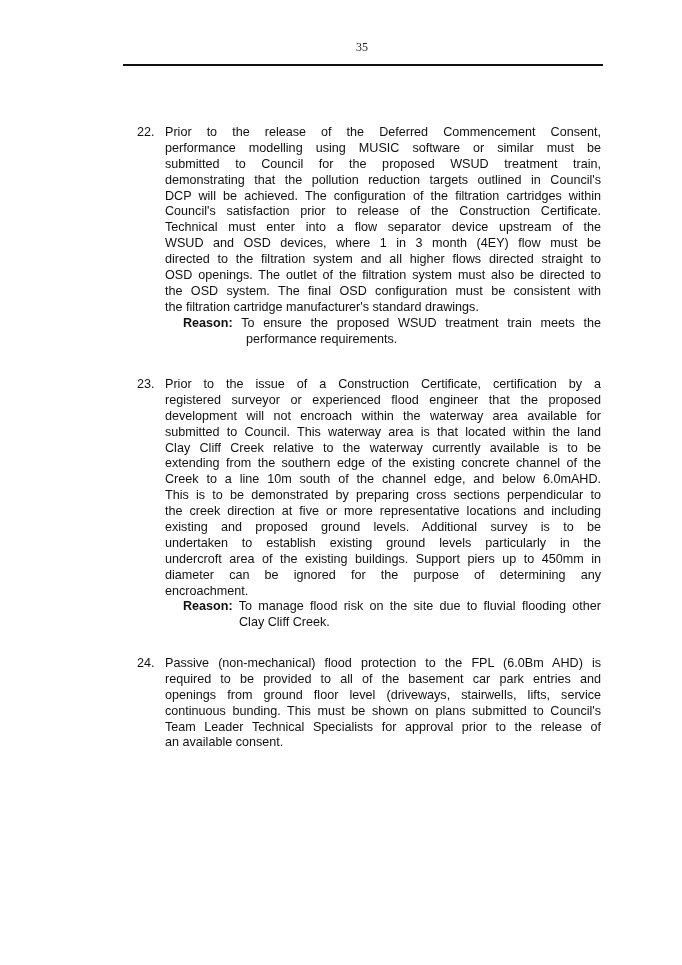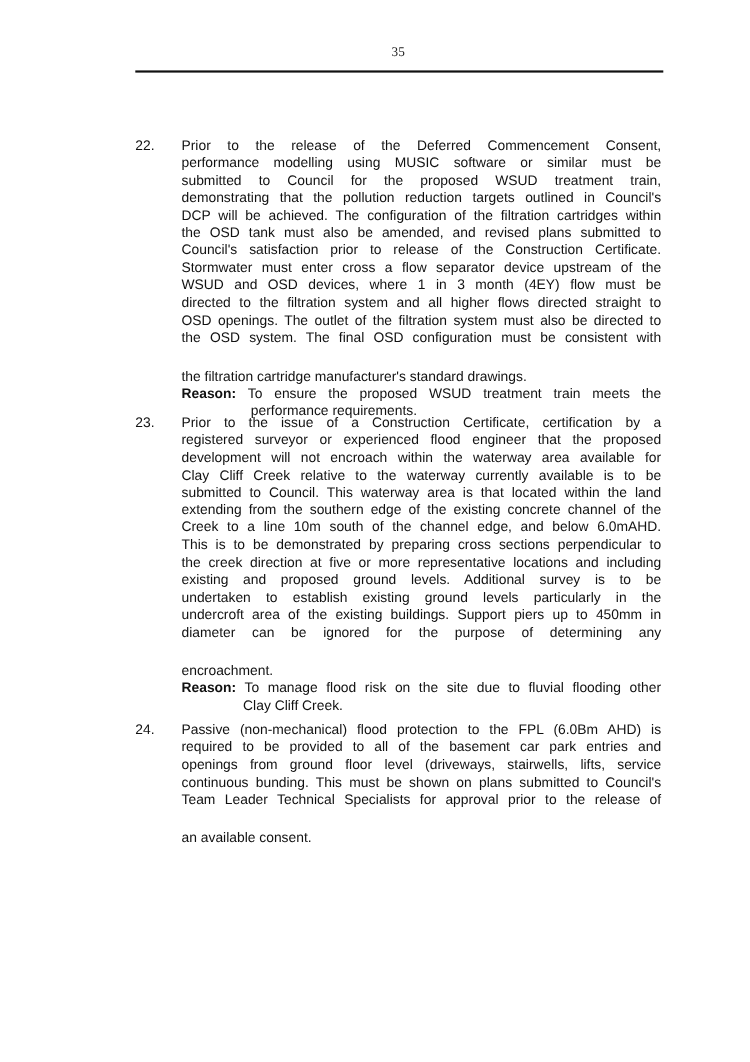--- a/index.html
+++ b/index.html
@@ -2,65 +2,64 @@
 <html><head>
 <meta charset="utf-8">
 <style>
   html, body { margin:0; padding:0; background:#ffffff; }
   body { width:682px; height:965px; position:relative; overflow:hidden;
          font-family:"Liberation Sans", sans-serif; color:#111; }
   .page-number { position:absolute; top:40px; left:0; width:724px; text-align:center;
                  font-family:"Liberation Serif", serif; font-size:12px; color:#222; }
   .header-rule { position:absolute; top:64px; left:123px; width:480px; height:2px; background:#111; }
   .condition { position:absolute; left:123px; width:480px; font-size:12.6px; line-height:15.9px; }
-  .cond-num { position:absolute; left:0; top:0; width:40px; }
+  .cond-num { position:absolute; left:14px; top:0; width:40px; }
   .cond-body { position:absolute; left:42px; width:436px; }
   .line { display:block; white-space:nowrap; text-align:justify; text-align-last:justify; height:15.9px; }
-  .line.last { text-align-last:left;margin-top:19px; }
-  .reason { position:relative; }
+  .line.last { text-align-last:left; }
+  .reason { position:relative;margin-left:18px; }
   .reason-label { font-weight:bold; }
   .reason-cont { display:block; white-space:nowrap; height:15.9px; }
 </style>
 </head>
 <body>
 
 <div class="page-number">35</div>
 <div class="header-rule"></div>
 
 <div class="condition" style="top:125px;">
   <span class="cond-num">22.</span>
   <div class="cond-body">
     <span class="line">Prior to the release of the Deferred Commencement Consent,</span>
     <span class="line">performance modelling using MUSIC software or similar must be</span>
     <span class="line">submitted to Council for the proposed WSUD treatment train,</span>
     <span class="line">demonstrating that the pollution reduction targets outlined in Council's</span>
     <span class="line">DCP will be achieved. The configuration of the filtration cartridges within</span>
-    <span class="line">the OSD tank must also be amended, and revised plans submitted to</span>
     <span class="line">Council's satisfaction prior to release of the Construction Certificate.</span>
-    <span class="line">Stormwater must enter cross a flow separator device upstream of the</span>
+    <span class="line">Technical must enter into a flow separator device upstream of the</span>
     <span class="line">WSUD and OSD devices, where 1 in 3 month (4EY) flow must be</span>
     <span class="line">directed to the filtration system and all higher flows directed straight to</span>
     <span class="line">OSD openings. The outlet of the filtration system must also be directed to</span>
     <span class="line">the OSD system. The final OSD configuration must be consistent with</span>
     <span class="line last">the filtration cartridge manufacturer's standard drawings.</span>
     <div class="reason">
       <span class="line"><span class="reason-label">Reason:</span> <span>To ensure the proposed WSUD treatment train meets the</span></span>
       <span class="reason-cont" style="padding-left:63px;">performance requirements.</span>
     </div>
   </div>
 </div>
 
 <div class="condition" style="top:377px;">
   <span class="cond-num">23.</span>
   <div class="cond-body">
     <span class="line">Prior to the issue of a Construction Certificate, certification by a</span>
     <span class="line">registered surveyor or experienced flood engineer that the proposed</span>
     <span class="line">development will not encroach within the waterway area available for</span>
+    <span class="line">submitted to Council. This waterway area is that located within the land</span>
     <span class="line">Clay Cliff Creek relative to the waterway currently available is to be</span>
-    <span class="line">submitted to Council. This waterway area is that located within the land</span>
     <span class="line">extending from the southern edge of the existing concrete channel of the</span>
     <span class="line">Creek to a line 10m south of the channel edge, and below 6.0mAHD.</span>
     <span class="line">This is to be demonstrated by preparing cross sections perpendicular to</span>
     <span class="line">the creek direction at five or more representative locations and including</span>
     <span class="line">existing and proposed ground levels. Additional survey is to be</span>
     <span class="line">undertaken to establish existing ground levels particularly in the</span>
     <span class="line">undercroft area of the existing buildings. Support piers up to 450mm in</span>
     <span class="line">diameter can be ignored for the purpose of determining any</span>
     <span class="line last">encroachment.</span>
     <div class="reason">

